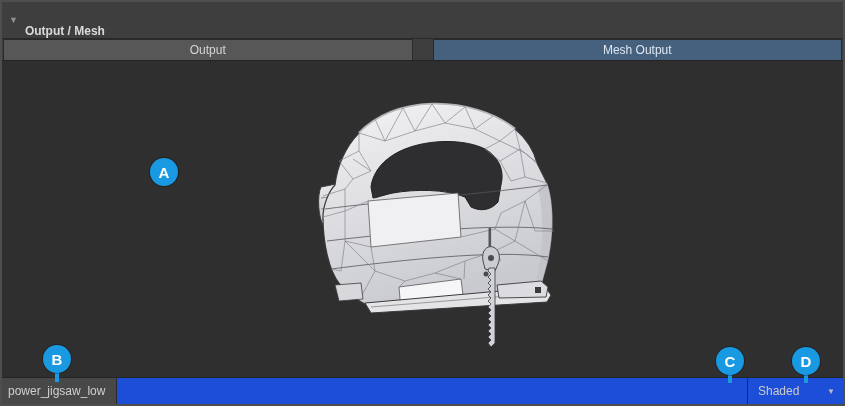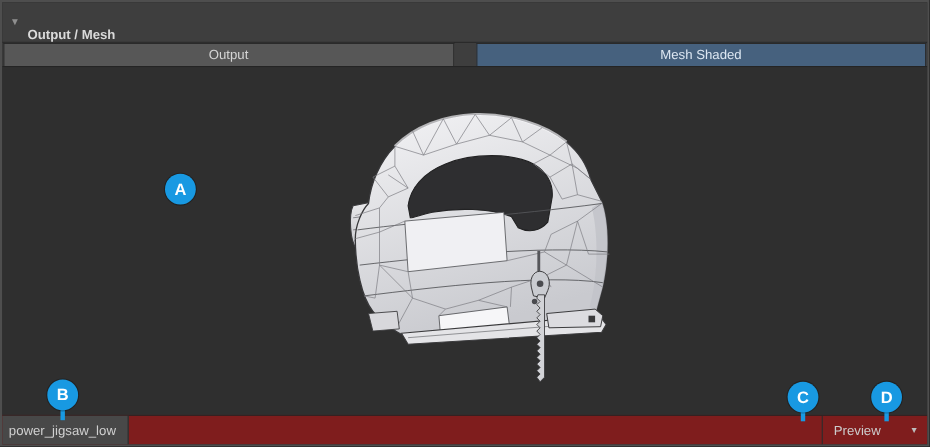--- a/index.html
+++ b/index.html
@@ -26,21 +26,21 @@
     flex:1;display:flex;align-items:center;justify-content:center;
     background:#575757;color:#d5d5d5;font-size:12px;
     border:1px solid #2a2a2a;border-bottom:none;cursor:default;
   }
   .tab.selected{background:#46617e;color:#dde7f2;}
   
   .preview{flex:1 1 auto;position:relative;background:#2f2f2f;}
   .mesh-wrap{position:absolute;left:313px;top:40px;width:245px;height:250px;}
   
   .bottombar{
-    flex:0 0 27px;background:#7f1d1d;border-top:1px solid #242424;
+    flex:0 0 27px;background:#1d4ed8;border-top:1px solid #242424;
     display:flex;align-items:stretch;font-size:12px;color:#cccccc;
   }
   .meshname{
     width:115px;background:#484848;border-right:1px solid #2a2a2a;
     display:flex;align-items:center;padding-left:6px;color:#d0d0d0;
     white-space:nowrap;overflow:hidden;
   }
   .bar-spacer{flex:1;}
   .dropdown{
     width:96px;display:flex;align-items:center;justify-content:space-between;
@@ -66,21 +66,21 @@
 
 <div class="window">
 
   <div class="header">
     <span class="foldout">▼</span>
     <span class="header-title">Output / Mesh</span>
   </div>
 
   <div class="tabbar">
     <div class="tab">Output</div>
-    <div class="tab selected">Mesh Shaded</div>
+    <div class="tab selected">Mesh Output</div>
   </div>
 
   <div class="preview">
     <div class="mesh-wrap">
       <svg width="245" height="250" viewBox="0 0 245 250">
         <defs>
           <linearGradient id="bg1" x1="0" y1="0" x2="0.35" y2="1">
             <stop offset="0" stop-color="#f3f3f5"></stop>
               <stop offset="1" stop-color="#c9cacf"></stop>
           </linearGradient>
@@ -146,21 +146,21 @@
                  L176,203 L173,200 L176,197 L173,194 L176,191 L173,188 L176,185 L173,182
                  L176,179 L173,176 L176,173 L173,170 L174,167 Z" fill="#d2d3d7" stroke="#3a3a3c" stroke-width="0.8"></path>
       </svg>
     </div>
   </div>
 
   <div class="bottombar">
     <div class="meshname">power_jigsaw_low</div>
     <div class="bar-spacer"></div>
     <div class="dropdown">
-      <span>Preview</span>
+      <span>Shaded</span>
       <span class="dropdown-arrow">▼</span>
     </div>
   </div>
 
   <div class="stem" style="left:53px;top:358px;height:22px;"></div>
   <div class="stem" style="left:726px;top:360px;height:21px;"></div>
   <div class="stem" style="left:802px;top:360px;height:21px;"></div>
   <div class="badge" style="left:148px;top:156px;">A</div>
   <div class="badge" style="left:41px;top:343px;">B</div>
   <div class="badge" style="left:714px;top:345px;">C</div>

